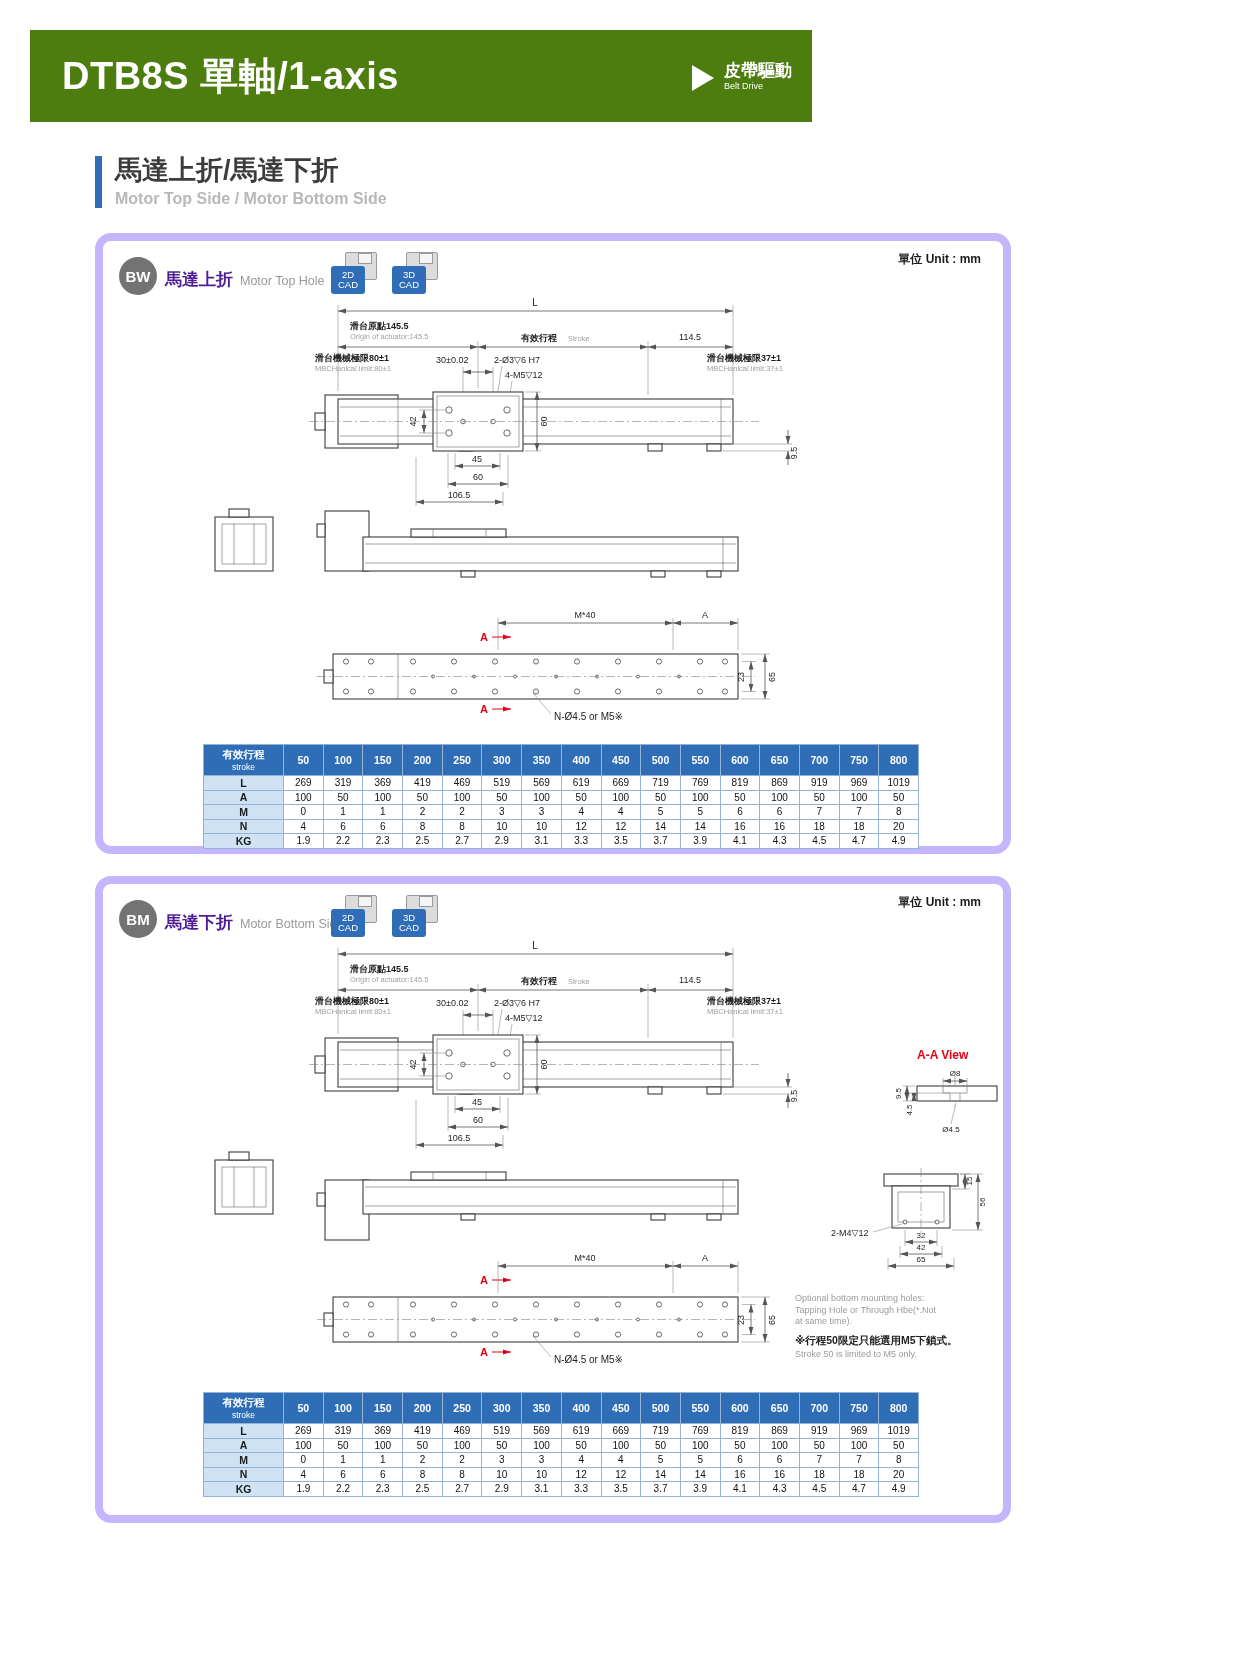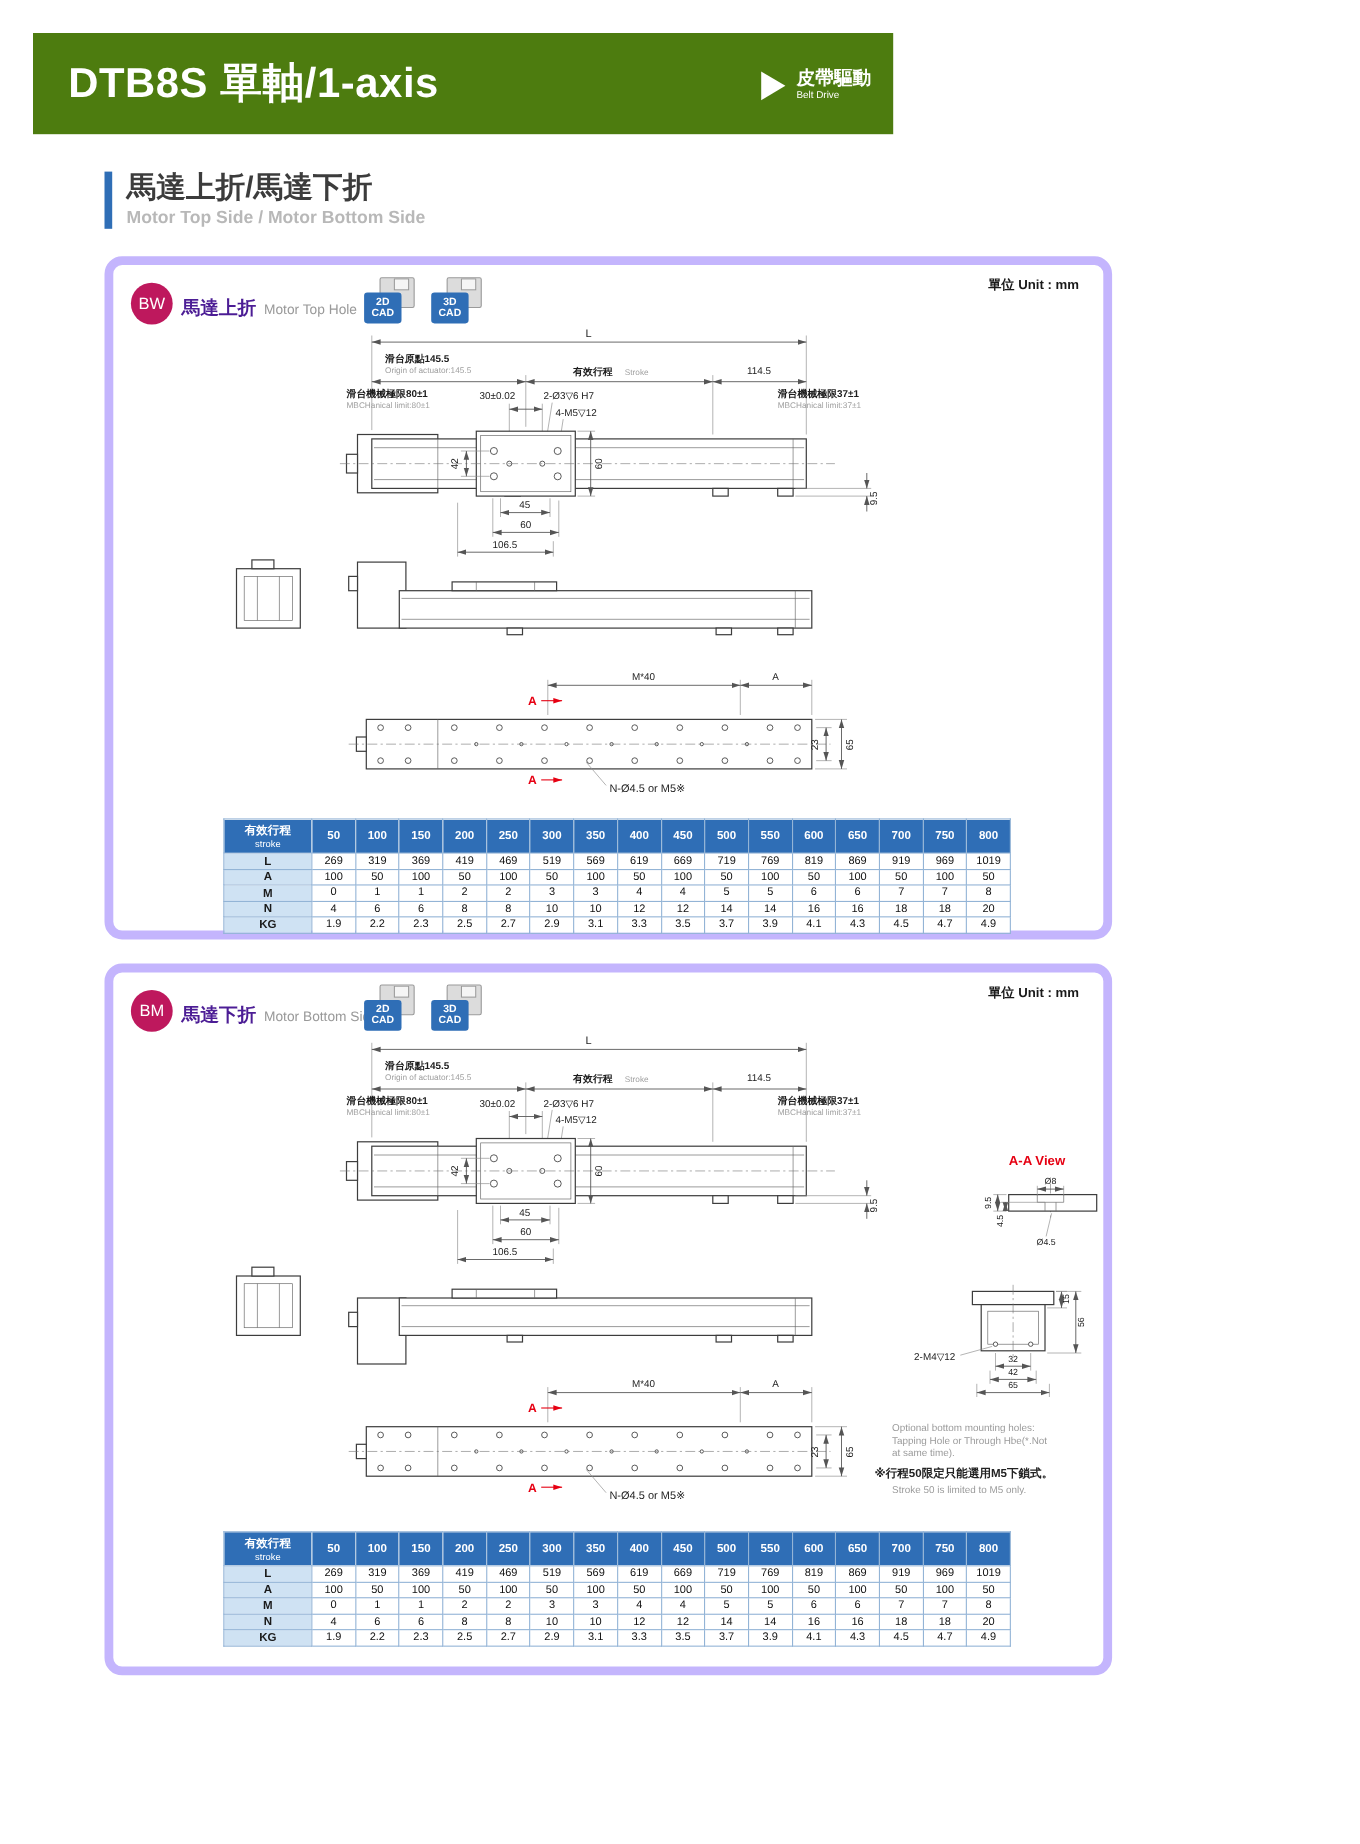--- a/index.html
+++ b/index.html
@@ -19,38 +19,38 @@
 .sec-head{position:absolute;left:95px;top:156px;display:flex;gap:13px}
 .sec-bar{width:7px;height:52px;background:#2f6eb6}
 .sec-cn{font-size:27px;font-weight:bold;color:#3c3c3c;line-height:1.1}
 .sec-en{font-size:16px;font-weight:bold;color:#b8b8b8;margin-top:4px}
 
 
 .panel{position:absolute;left:95px;width:916px;border:8px solid #c4b5fd;border-radius:16px;background:#fff}
 .p1{top:233px;height:621px}
 .p2{top:876px;height:647px}
 .unit{position:absolute;right:22px;top:10px;font-size:12px;font-weight:bold;color:#1a1a1a}
-.badge{position:absolute;left:16px;top:16px;width:38px;height:38px;border-radius:50%;background:#be185d;color:#fff;font-weight:normal;font-size:15px;display:flex;align-items:center;justify-content:center}
+.badge{position:absolute;left:16px;top:16px;width:38px;height:38px;border-radius:50%;background:#737373;color:#fff;font-weight:bold;font-size:15px;display:flex;align-items:center;justify-content:center}
 .ptitle{position:absolute;left:62px;top:27px;white-space:nowrap}
 .ptitle .cn{font-size:17px;font-weight:bold;color:#4c1d95}
 .ptitle .en{font-size:12.5px;color:#999;margin-left:7px}
 .cadrow{position:absolute;left:228px;top:11px;display:flex;gap:15px}
 .cad{position:relative;width:46px;height:42px;cursor:pointer}
 .cad-disk{position:absolute;right:0;top:0;width:32px;height:28px;background:#dcdcdc;border:1px solid #9a9a9a;border-radius:2px}
 .cad-disk:before{content:"";position:absolute;right:4px;top:0;width:12px;height:9px;background:#f5f5f5;border:1px solid #9a9a9a}
-.cad-face{position:absolute;left:0;bottom:0;width:34px;height:28px;background:#2f6eb6;border-radius:3px;color:#fff;display:flex;flex-direction:column;align-items:center;justify-content:center;font-size:9.5px;font-weight:bold;line-height:1.05}
+.cad-face{position:absolute;left:0;bottom:0;width:34px;height:28px;background:#2f6eb6;border-radius:3px;color:#fff;display:flex;flex-direction:column;align-items:center;justify-content:center;font-size:9.5px;font-weight:normal;line-height:1.05}
 
 .draw-wrap{position:absolute;left:0;top:0;width:914px;height:500px;pointer-events:none}
 .extras{position:absolute;left:0;top:0;width:1050px;height:648px;pointer-events:none}
 .draw-wrap svg,.extras svg{display:block;width:100%;height:100%;overflow:visible}
 
 
 .notes{position:absolute;left:692px;top:408px;width:222px}
 .n-cn{font-size:10.5px;font-weight:bold;color:#222;line-height:1.4;white-space:pre-line}
-.n-en{font-size:9px;color:#9b9b9b;line-height:1.3;white-space:pre-line;margin:1px 16px 5px}
+.n-en{font-size:9px;color:#9b9b9b;line-height:1.3;white-space:pre-line;margin:1px 0 5px}
 
 
 .tblbox{position:absolute;left:100px;width:716px}
 .p1 .tblbox{top:503px}
 .p2 .tblbox{top:508px}
 table.spec{width:100%;border-collapse:collapse;table-layout:fixed}
 table.spec th,table.spec td{border:1px solid #93b4d6;text-align:center;vertical-align:middle;overflow:hidden}
 table.spec thead th{background:#2f6eb6;color:#fff;font-size:10.5px;font-weight:bold;height:31px;padding:0}
 table.spec thead th .hen{font-size:8.5px;font-weight:normal;display:block}
 table.spec thead th:first-child{width:80px}

